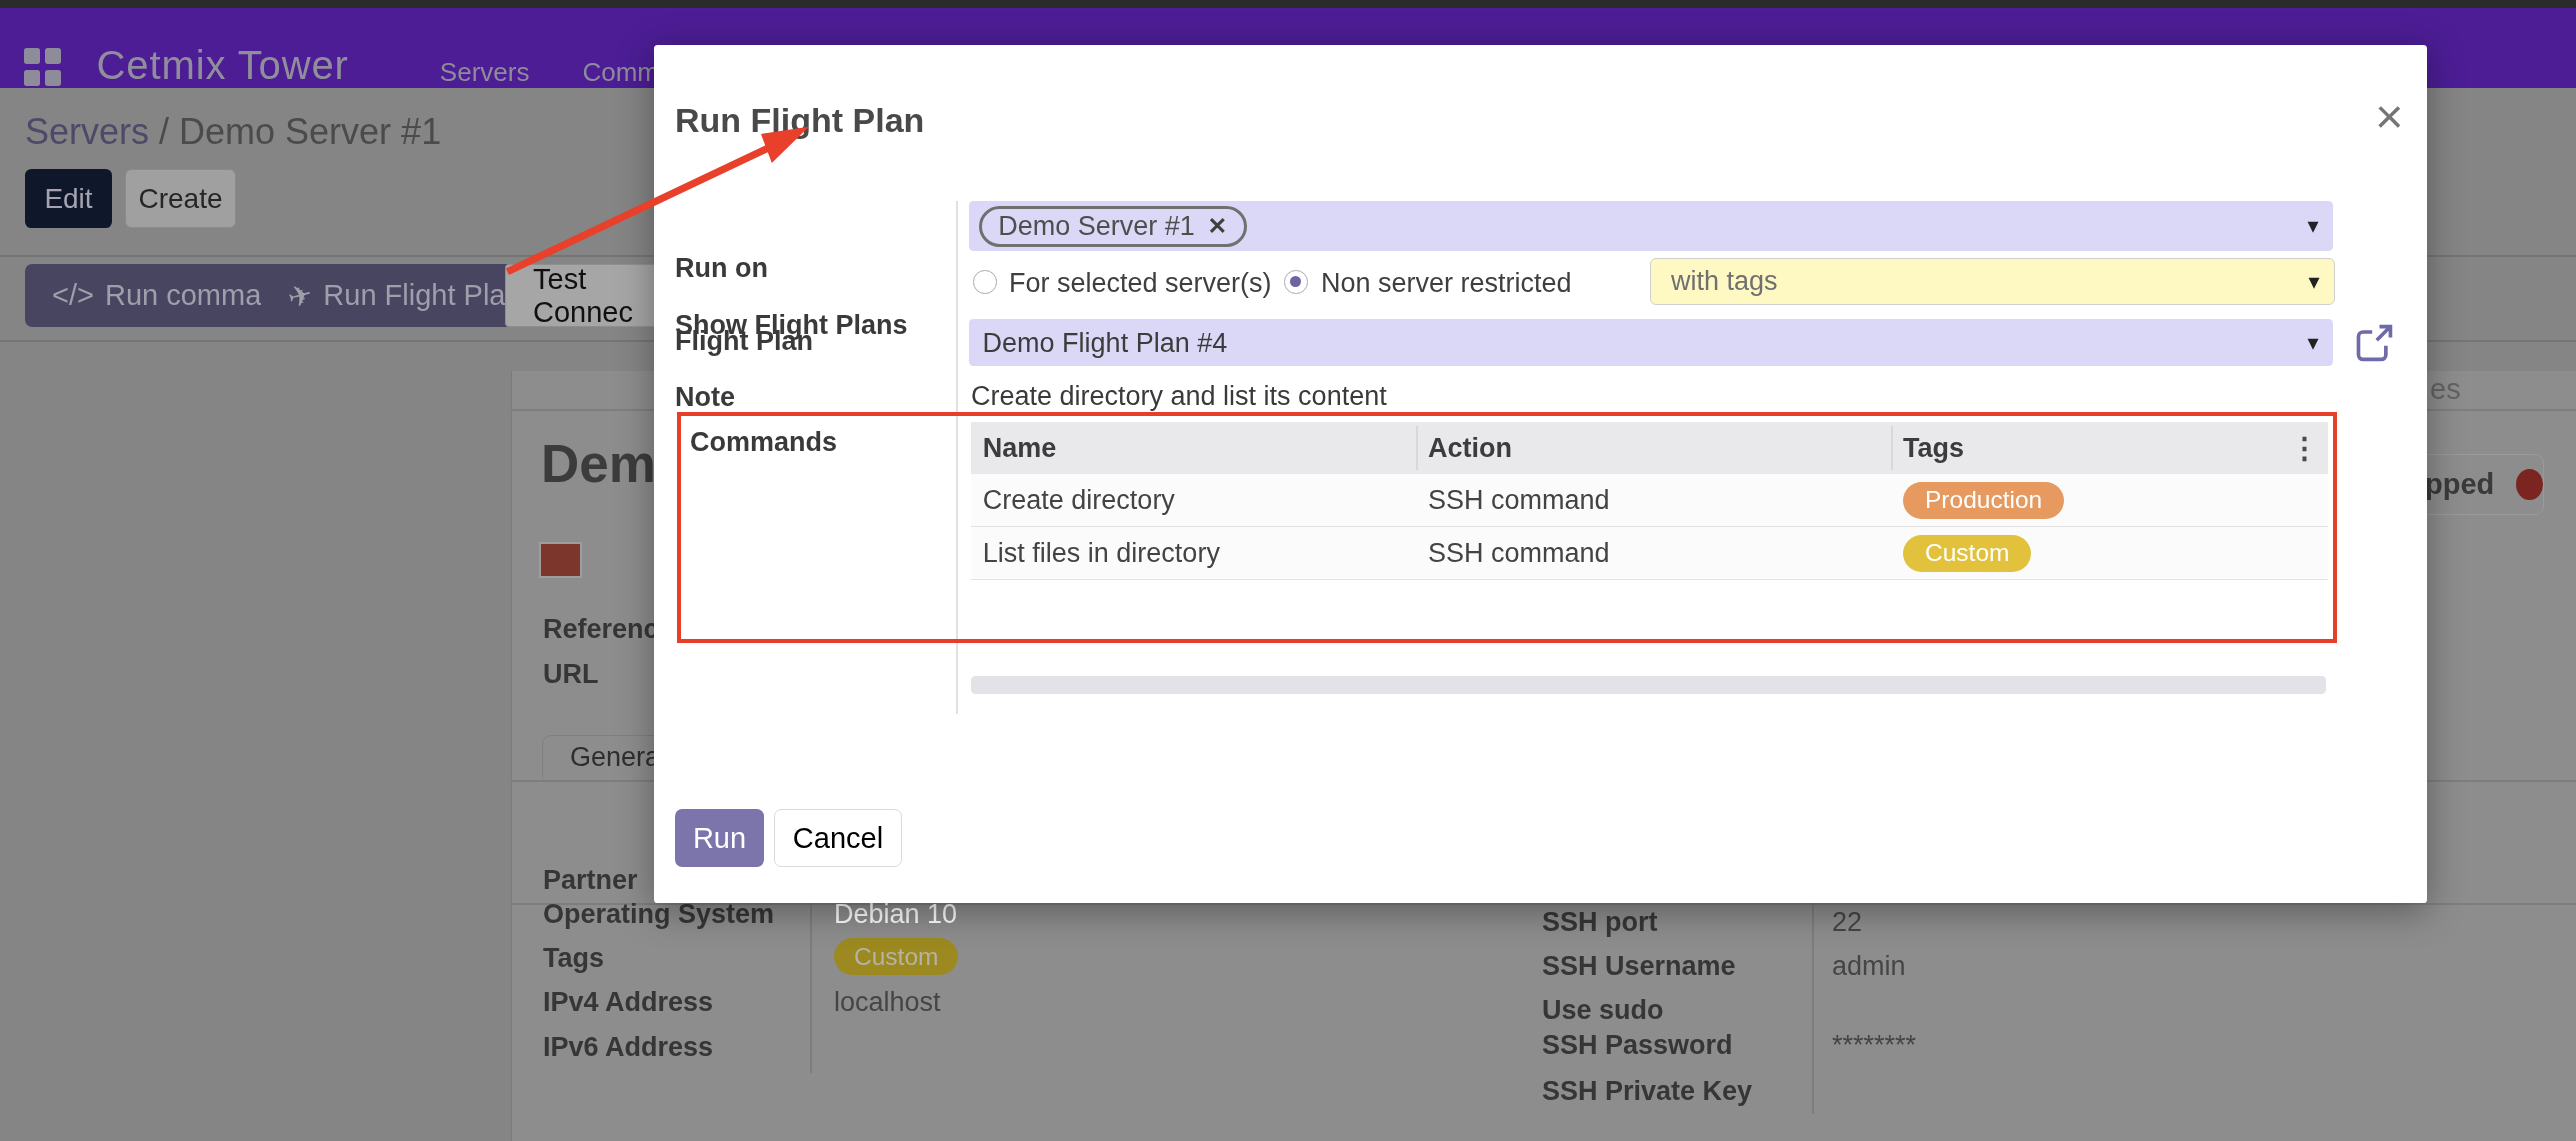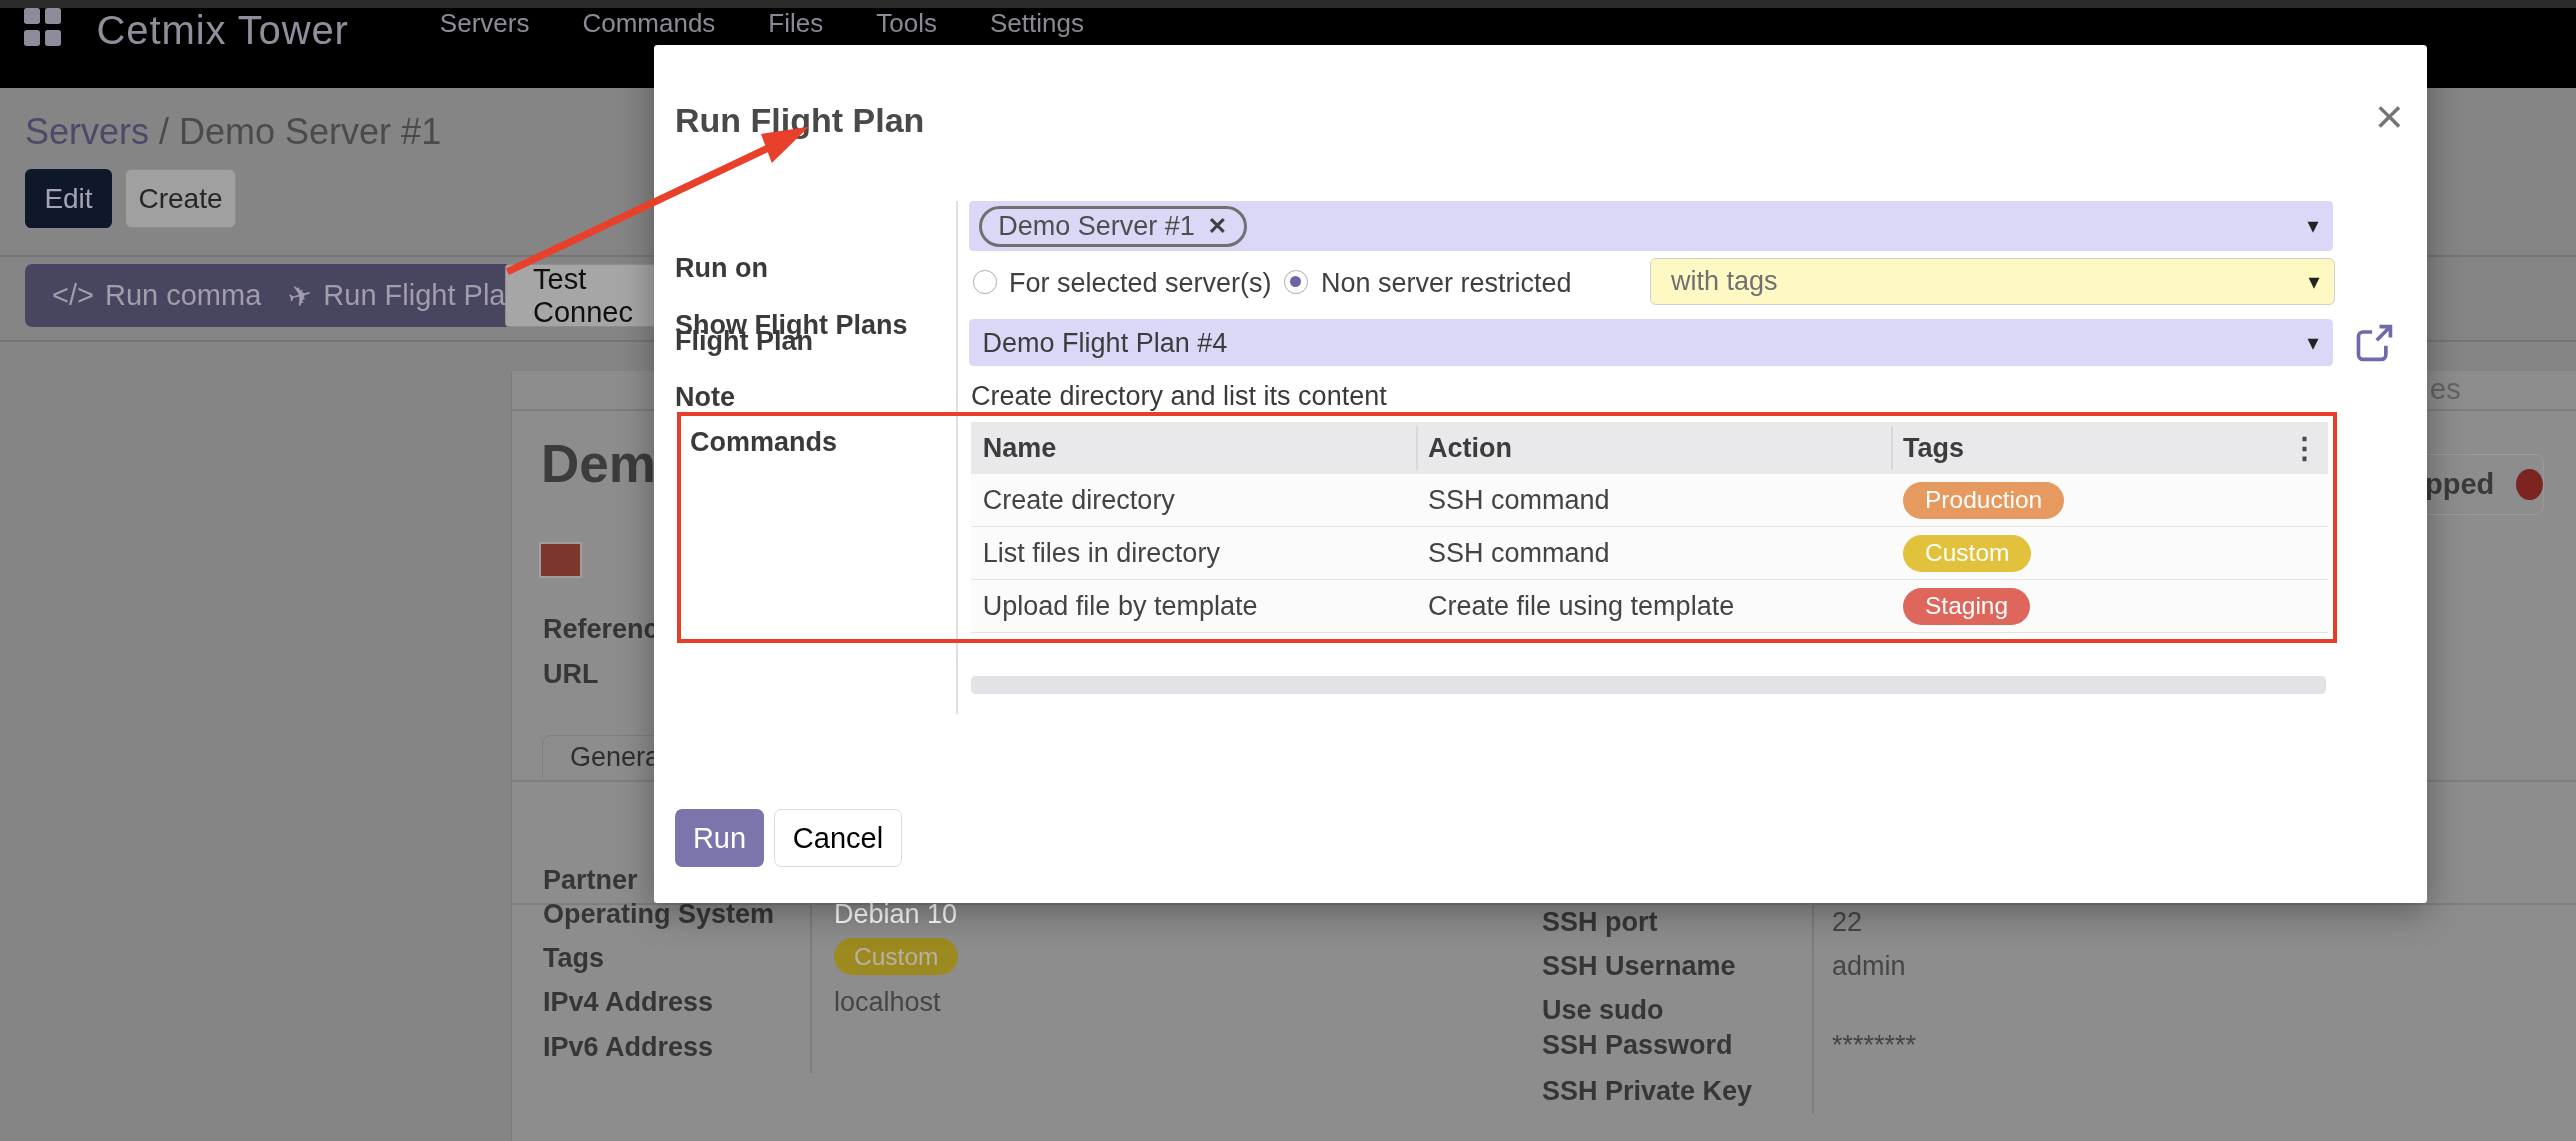--- a/index.html
+++ b/index.html
@@ -1,22 +1,22 @@
 <!DOCTYPE html>
 <html style="font-size:14.5px"><head>
 <meta charset="utf-8">
 <style>
   * { margin:0; padding:0; box-sizing:border-box; }
   body { background:#555; font-family:"Liberation Sans", sans-serif; }
   .screen { position:relative; width:2576px; height:1141px; background:#858585; overflow:hidden; }
 
   
   .topstrip { position:absolute; left:0; top:0; width:2576px; height:8.2px; background:#2b2b2b; z-index:2; }
-  .navbar { position:absolute; left:0; top:8.2px; width:2576px; height:80px; background:#000000; z-index:2;
-            display:flex; align-items:flex-start; }
+  .navbar { position:absolute; left:0; top:8.2px; width:2576px; height:80px; background:#4c1d95; z-index:2;
+            display:flex; align-items:flex-end; }
   .apps-icon { margin-left:23.5px; width:40px; height:40px; display:grid; grid-template-columns:16.3px 16.3px; grid-template-rows:16.3px 16.3px; gap:5.4px; }
   .apps-icon span { background:#8e8b9b; border-radius:2.7px; }
   .brand { color:#918e9c; font-size:40px; margin-left:33px; letter-spacing:0.9px; }
   .navmenu { display:flex; margin-left:91px; gap:53px; }
   .navmenu .nav-item { color:#8f8c99; font-size:26px; }
 
   
   .bg { position:absolute; z-index:1; }
   .breadcrumb { left:25px; top:111px; font-size:36px; color:#4b4b4b; }
   .breadcrumb .bc-link { color:#4c4969; }
@@ -215,25 +215,20 @@
       <div class="t-row">
         <span class="td c1">Create directory</span>
         <span class="td c2">SSH command</span>
         <span class="td c3"><span class="tag-pill" style="background: rgb(230, 154, 96);">Production</span></span>
       </div>
       <div class="t-row">
         <span class="td c1">List files in directory</span>
         <span class="td c2">SSH command</span>
         <span class="td c3"><span class="tag-pill" style="background: rgb(226, 194, 60);">Custom</span></span>
       </div>
-      <div class="t-row">
-        <span class="td c1">Upload file by template</span>
-        <span class="td c2">Create file using template</span>
-        <span class="td c3"><span class="tag-pill" style="background: rgb(223, 102, 90);">Staging</span></span>
-      </div>
     </div>
     <div class="m-scroll"></div>
 
     <button class="btn-run">Run</button>
     <button class="btn-cancel">Cancel</button>
   </div>
 
   <div class="anno-rect"></div>
   <svg class="anno-svg" viewBox="0 0 2844 1260" width="2576" height="1141">
     <line x1="560" y1="300" x2="866" y2="155" stroke="#e8402a" stroke-width="8"></line>

